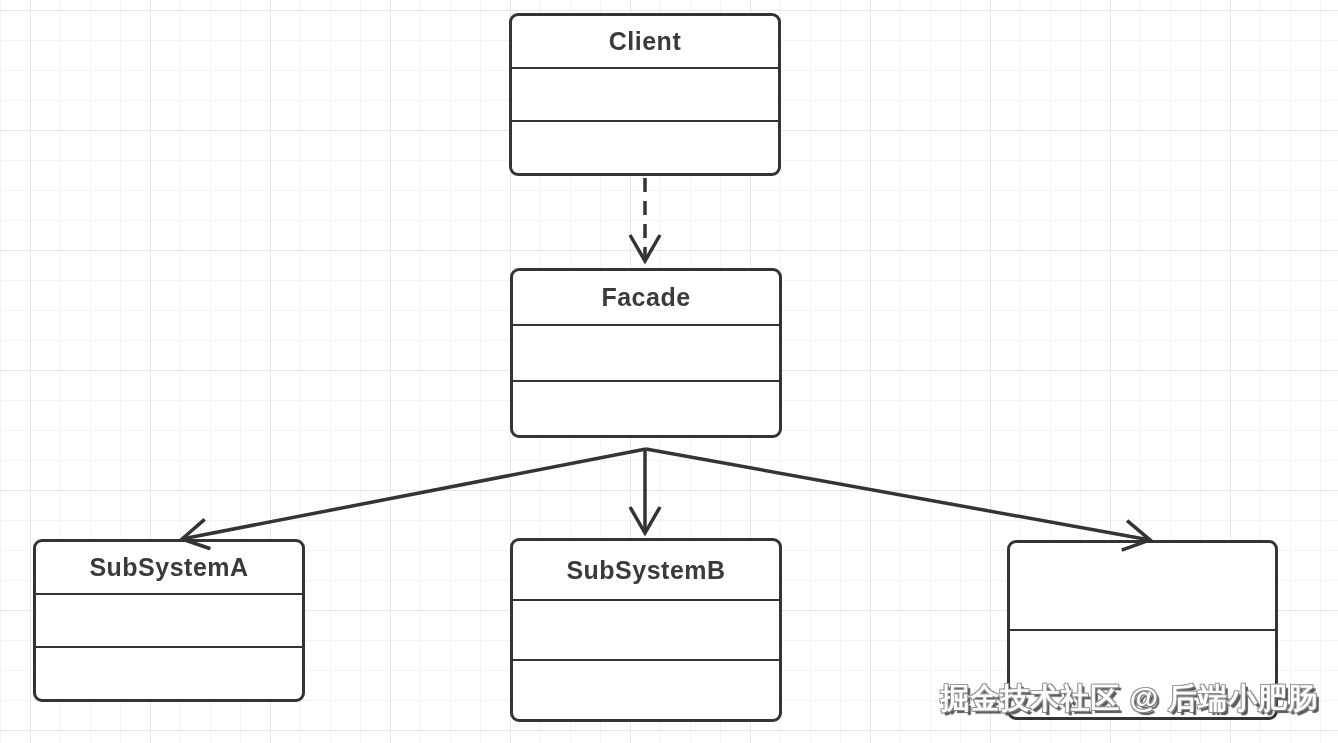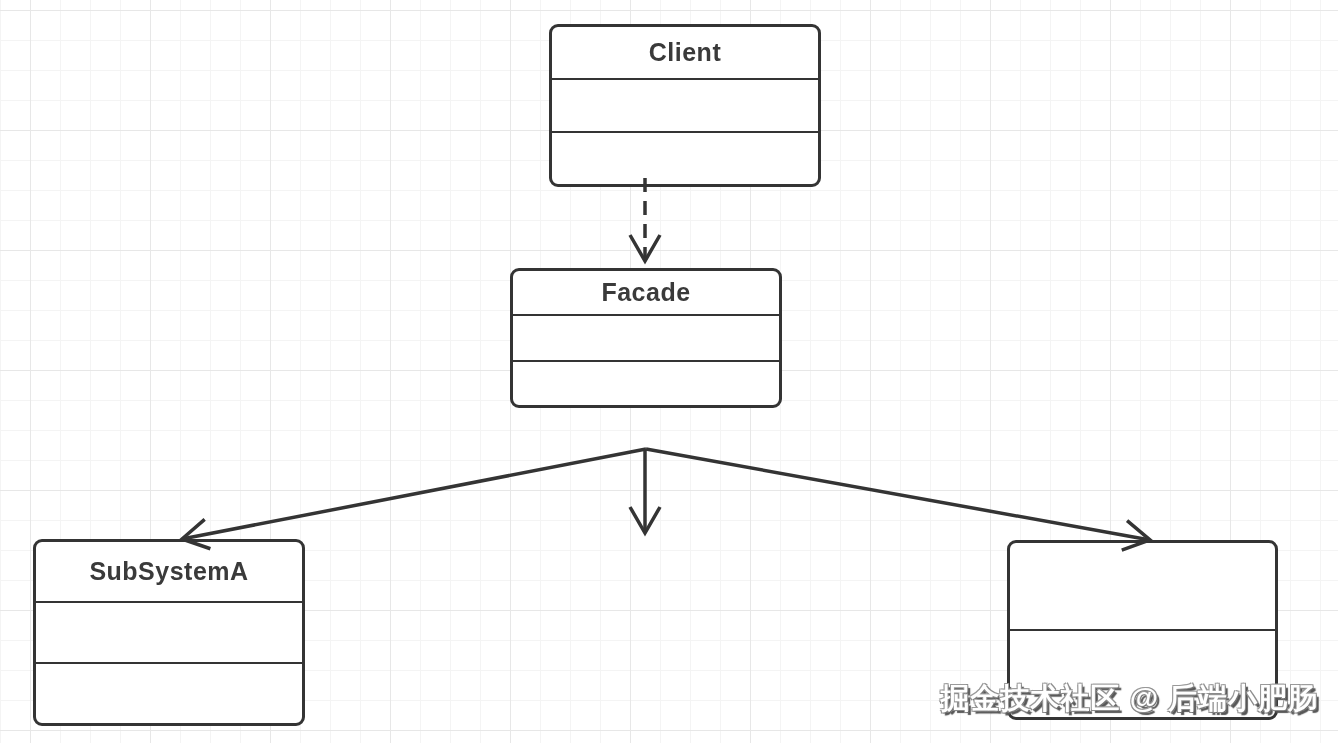--- a/index.html
+++ b/index.html
@@ -49,23 +49,23 @@
   #connector-layer {
     position: absolute;
     left: 0;
     top: 0;
     width: 1338px;
     height: 743px;
     pointer-events: none;
     z-index: 5;
   }
   
-  #node-client     { left: 509px;  top: 24px;  width: 272px; height: 163px; margin-left: 40px; }
-  #node-facade     { left: 510px;  top: 268px; width: 272px; height: 140px; }
-  #node-subsystem-a{ left: 33px;   top: 539px; width: 272px; height: 187px; }
+  #node-client     { left: 509px;  top: 13px;  width: 272px; height: 163px; }
+  #node-facade     { left: 510px;  top: 268px; width: 272px; height: 170px; }
+  #node-subsystem-a{ left: 33px;   top: 539px; width: 272px; height: 163px; }
   #node-subsystem-b{ left: 510px;  top: 538px; width: 272px; height: 184px; }
   #node-subsystem-c{ left: 1007px; top: 540px; width: 271px; height: 180px; }
   .watermark {
     position: absolute;
     right: 20px;
     bottom: 24px;
     z-index: 10;
     font-weight: bold;
     font-size: 29px;
     letter-spacing: 1px;
@@ -101,20 +101,27 @@
   </div>
 
   <div class="class-box" id="node-subsystem-a">
     <div class="compartment">
       <span class="class-title">SubSystemA</span>
     </div>
     <div class="compartment"></div>
     <div class="compartment"></div>
   </div>
 
+  <div class="class-box" id="node-subsystem-b">
+    <div class="compartment">
+      <span class="class-title">SubSystemB</span>
+    </div>
+    <div class="compartment"></div>
+    <div class="compartment"></div>
+  </div>
 
   <div class="class-box" id="node-subsystem-c">
     <div class="compartment"></div>
     <div class="compartment"></div>
   </div>
 
   <svg id="connector-layer" viewBox="0 0 1338 743" xmlns="http://www.w3.org/2000/svg">
     <defs>
       <marker id="openArrow" viewBox="-30 -20 30 40" refX="0" refY="0" markerWidth="30" markerHeight="40" orient="auto" markerUnits="userSpaceOnUse" overflow="visible">
         <path d="M -26 -15 L 0 0 L -26 15" fill="none" stroke="#343434" stroke-width="3.5" stroke-linecap="butt" stroke-linejoin="miter"></path>

